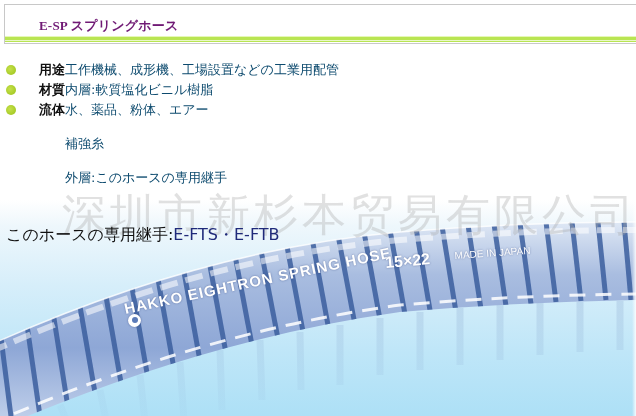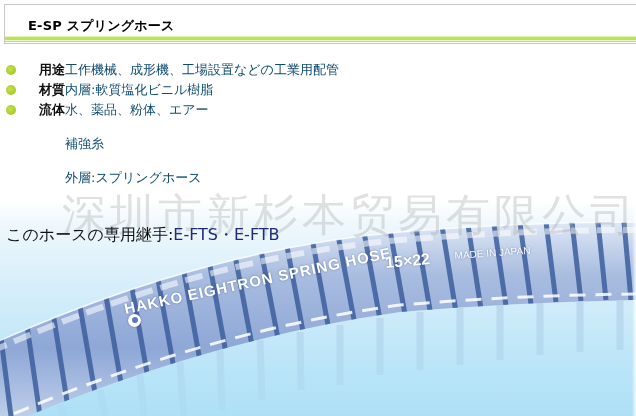--- a/index.html
+++ b/index.html
@@ -6,22 +6,22 @@
   html, body { width: 636px; height: 416px; overflow: hidden; background: #ffffff; }
   body { position: relative; font-family: "DejaVu Sans", "Liberation Sans", sans-serif; color: #000; }
 
   
   .header-box {
     position: absolute; left: 4px; top: 4px; width: 640px; height: 40px;
     border-top: 1px solid #c8c8c8; border-left: 1px solid #c8c8c8;
     background: #fff;
   }
   .header-title {
-    position: absolute; left: 23px; top: 12px;
-    font-size: 13px; font-weight: bold; letter-spacing: 0.2px; color: #000000;
+    position: absolute; left: 34px; top: 12px;
+    font-size: 13px; font-weight: bold; letter-spacing: 0.2px; color: #701a75; font-family: Liberation Serif, serif;
   }
   .header-bar {
     position: absolute; left: 5px; top: 36px; width: 640px; height: 8px;
   }
   .header-bar .l1 { position: absolute; left: 0; top: 0; width: 100%; height: 2px; background: #e6f7b8; }
   .header-bar .l2 { position: absolute; left: 0; top: 1px; width: 100%; height: 3px; background: #b9e552; }
   .header-bar .l3 { position: absolute; left: 0; top: 4px; width: 100%; height: 1px; background: #e9f7c8; }
   .header-bar .l4 { position: absolute; left: 0; top: 5px; width: 100%; height: 1px; background: #b9e552; }
   .header-bar .l5 { position: absolute; left: 0; top: 7px; width: 100%; height: 1px; background: #c8c8c8; }
 
@@ -106,21 +106,21 @@
   </div>
   <div class="spec-row">
     <span class="bullet"></span>
     <span class="spec-key">流体</span>
     <span class="spec-val">水、薬品、粉体、エアー</span>
   </div>
   <div class="spec-cont">
     <span class="spec-val">補強糸</span>
   </div>
   <div class="spec-cont">
-    <span class="spec-val">外層:スプリングホース</span>
+    <span class="spec-val">外層:このホースの専用継手</span>
   </div>
 </div>
 
 <div class="hose-area">
   <svg class="hose-svg" width="636" height="216" viewBox="0 200 636 216">
     <defs>
       <linearGradient id="hoseBody" x1="0" y1="0" x2="0" y2="1">
         <stop offset="0" stop-color="#dfe8f5"></stop>
         <stop offset="0.25" stop-color="#a9bde0"></stop>
         <stop offset="0.6" stop-color="#8ea7d6"></stop>

